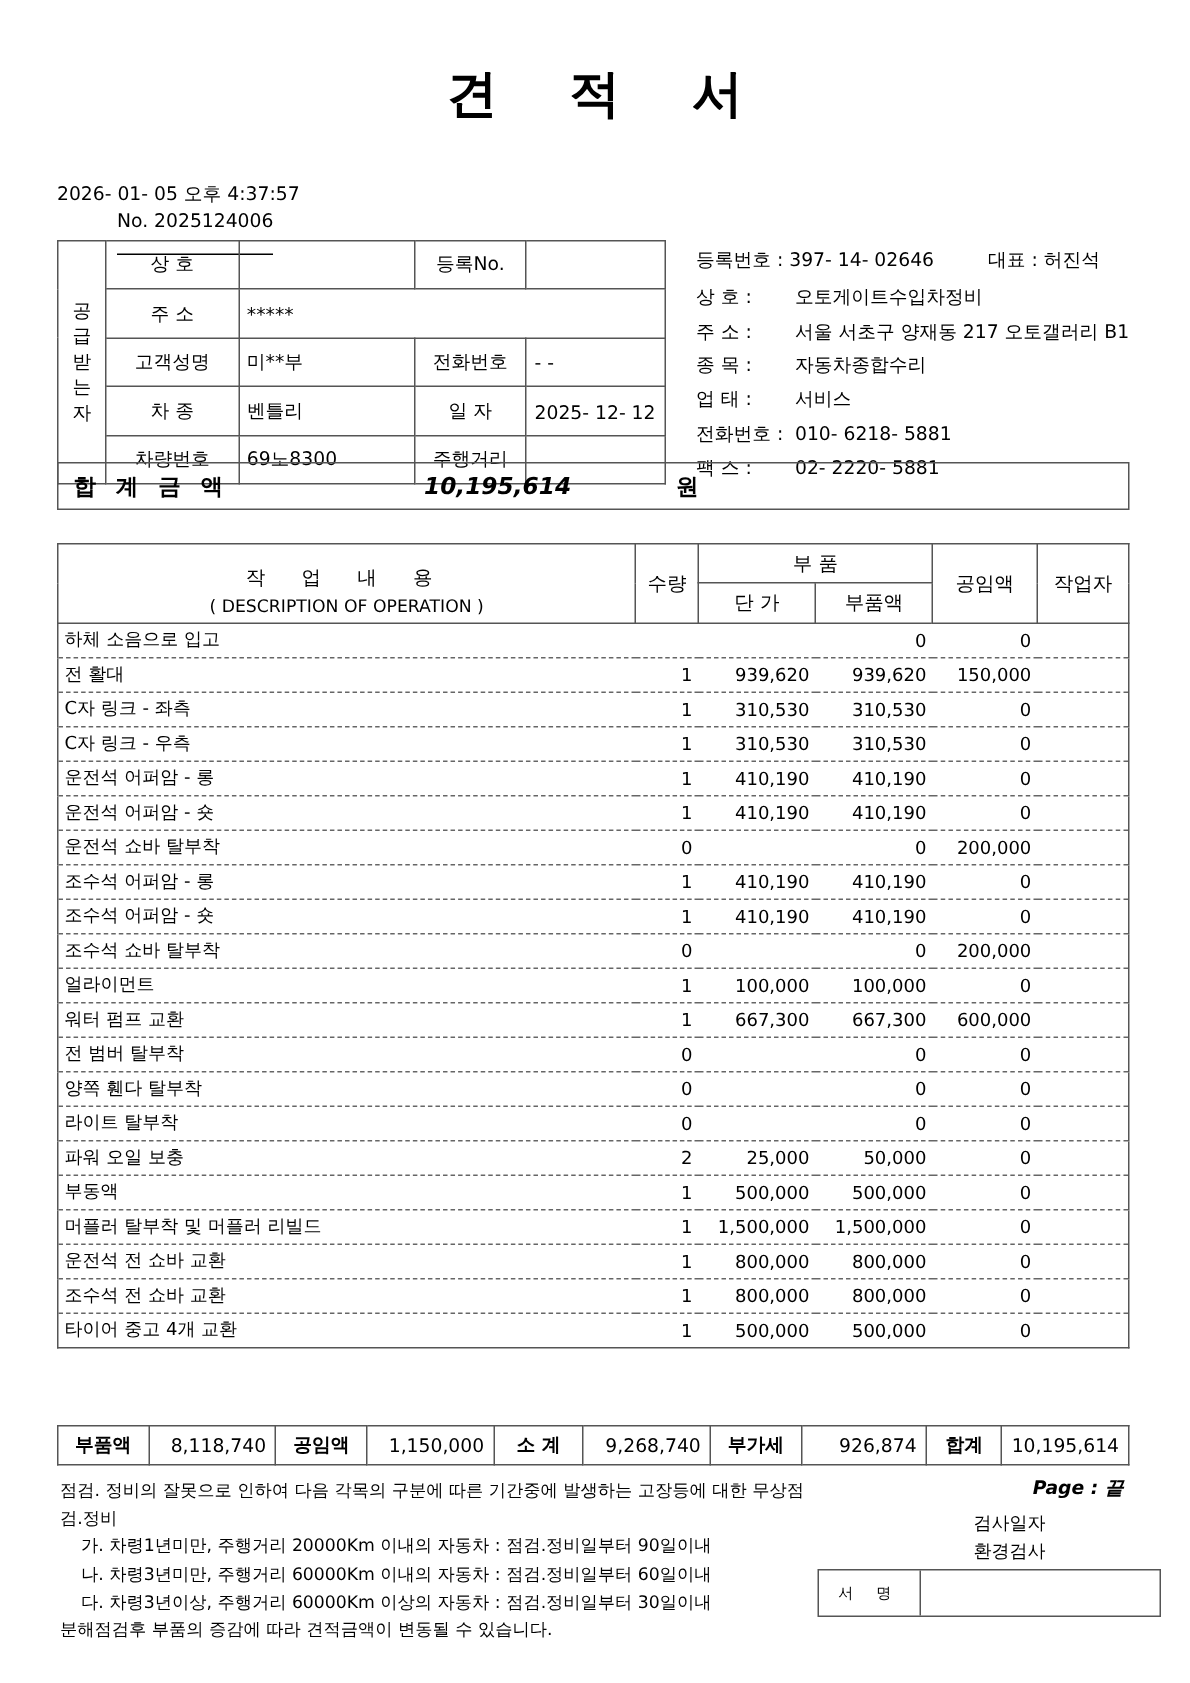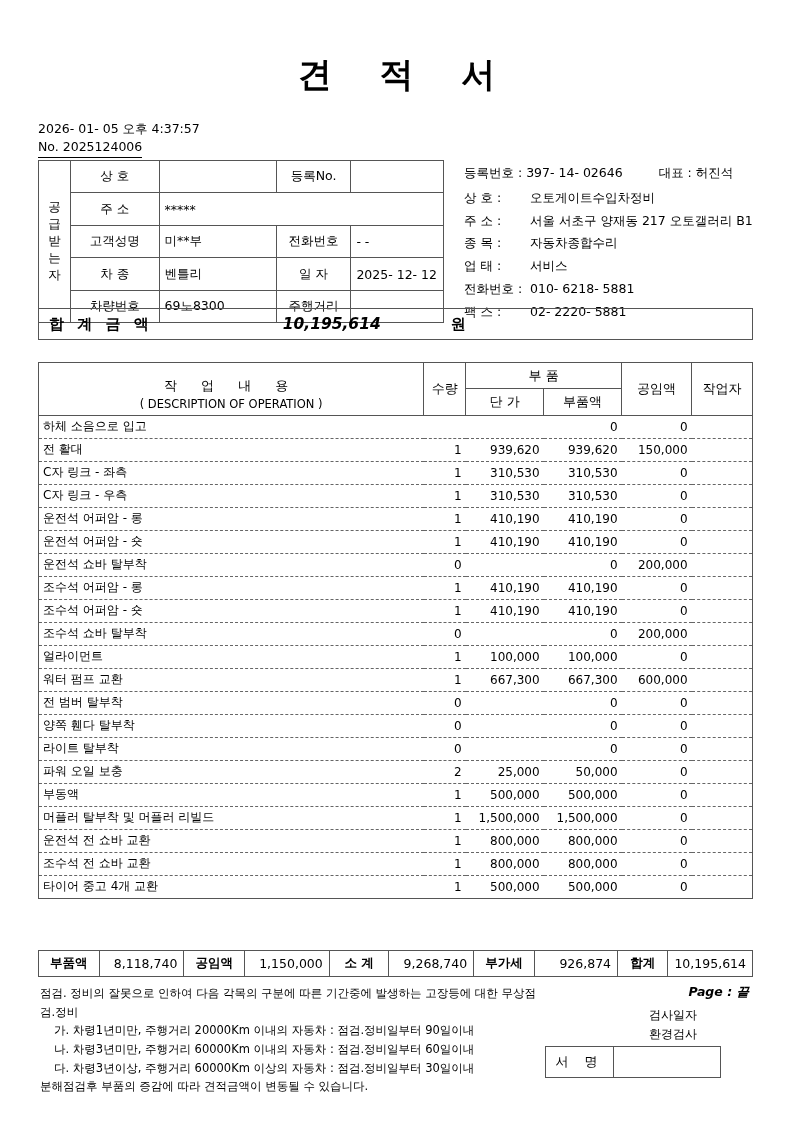--- a/index.html
+++ b/index.html
@@ -20,34 +20,35 @@
     width: 793px;
     height: 1122px;
     box-sizing: border-box;
     padding: 0 38px;
   }
   .doc-title {
     text-align: center;
     font-size: 34px;
     font-weight: bold;
     letter-spacing: 18px;
-    padding-top: 52px;
+    padding-top: 40px;
     padding-left: 18px;
   }
   .meta-left {
     position: absolute;
     left: 38px;
     top: 120px;
     font-size: 12.5px;
     line-height: 1.45;
   }
   .meta-left .docno {
     display: inline-block;
     border-bottom: 1px solid #000;
-    padding-bottom: 1px;
+    padding-bottom: 13px;
+    margin-left: 40px;
   }
 
   
   .party-wrap {
     position: absolute;
     left: 38px;
     top: 160px;
     width: 717px;
     display: flex;
   }
@@ -224,27 +225,27 @@
     right: 96px;
     top: 1006px;
     font-size: 12px;
     line-height: 1.55;
     text-align: right;
   }
   .sign-box {
     position: absolute;
     left: 545px;
     top: 1046px;
-    width: 176px;
+    width: 229px;
     height: 32px;
     border: 1px solid #555;
     box-sizing: border-box;
     display: flex;
     align-items: center;
-    font-size: 13px;
+    font-size: 10px;
   }
   .sign-box .sl {
     width: 68px;
     text-align: center;
     letter-spacing: 6px;
     border-right: 1px solid #555;
     height: 100%;
     display: flex;
     align-items: center;
     justify-content: center;

